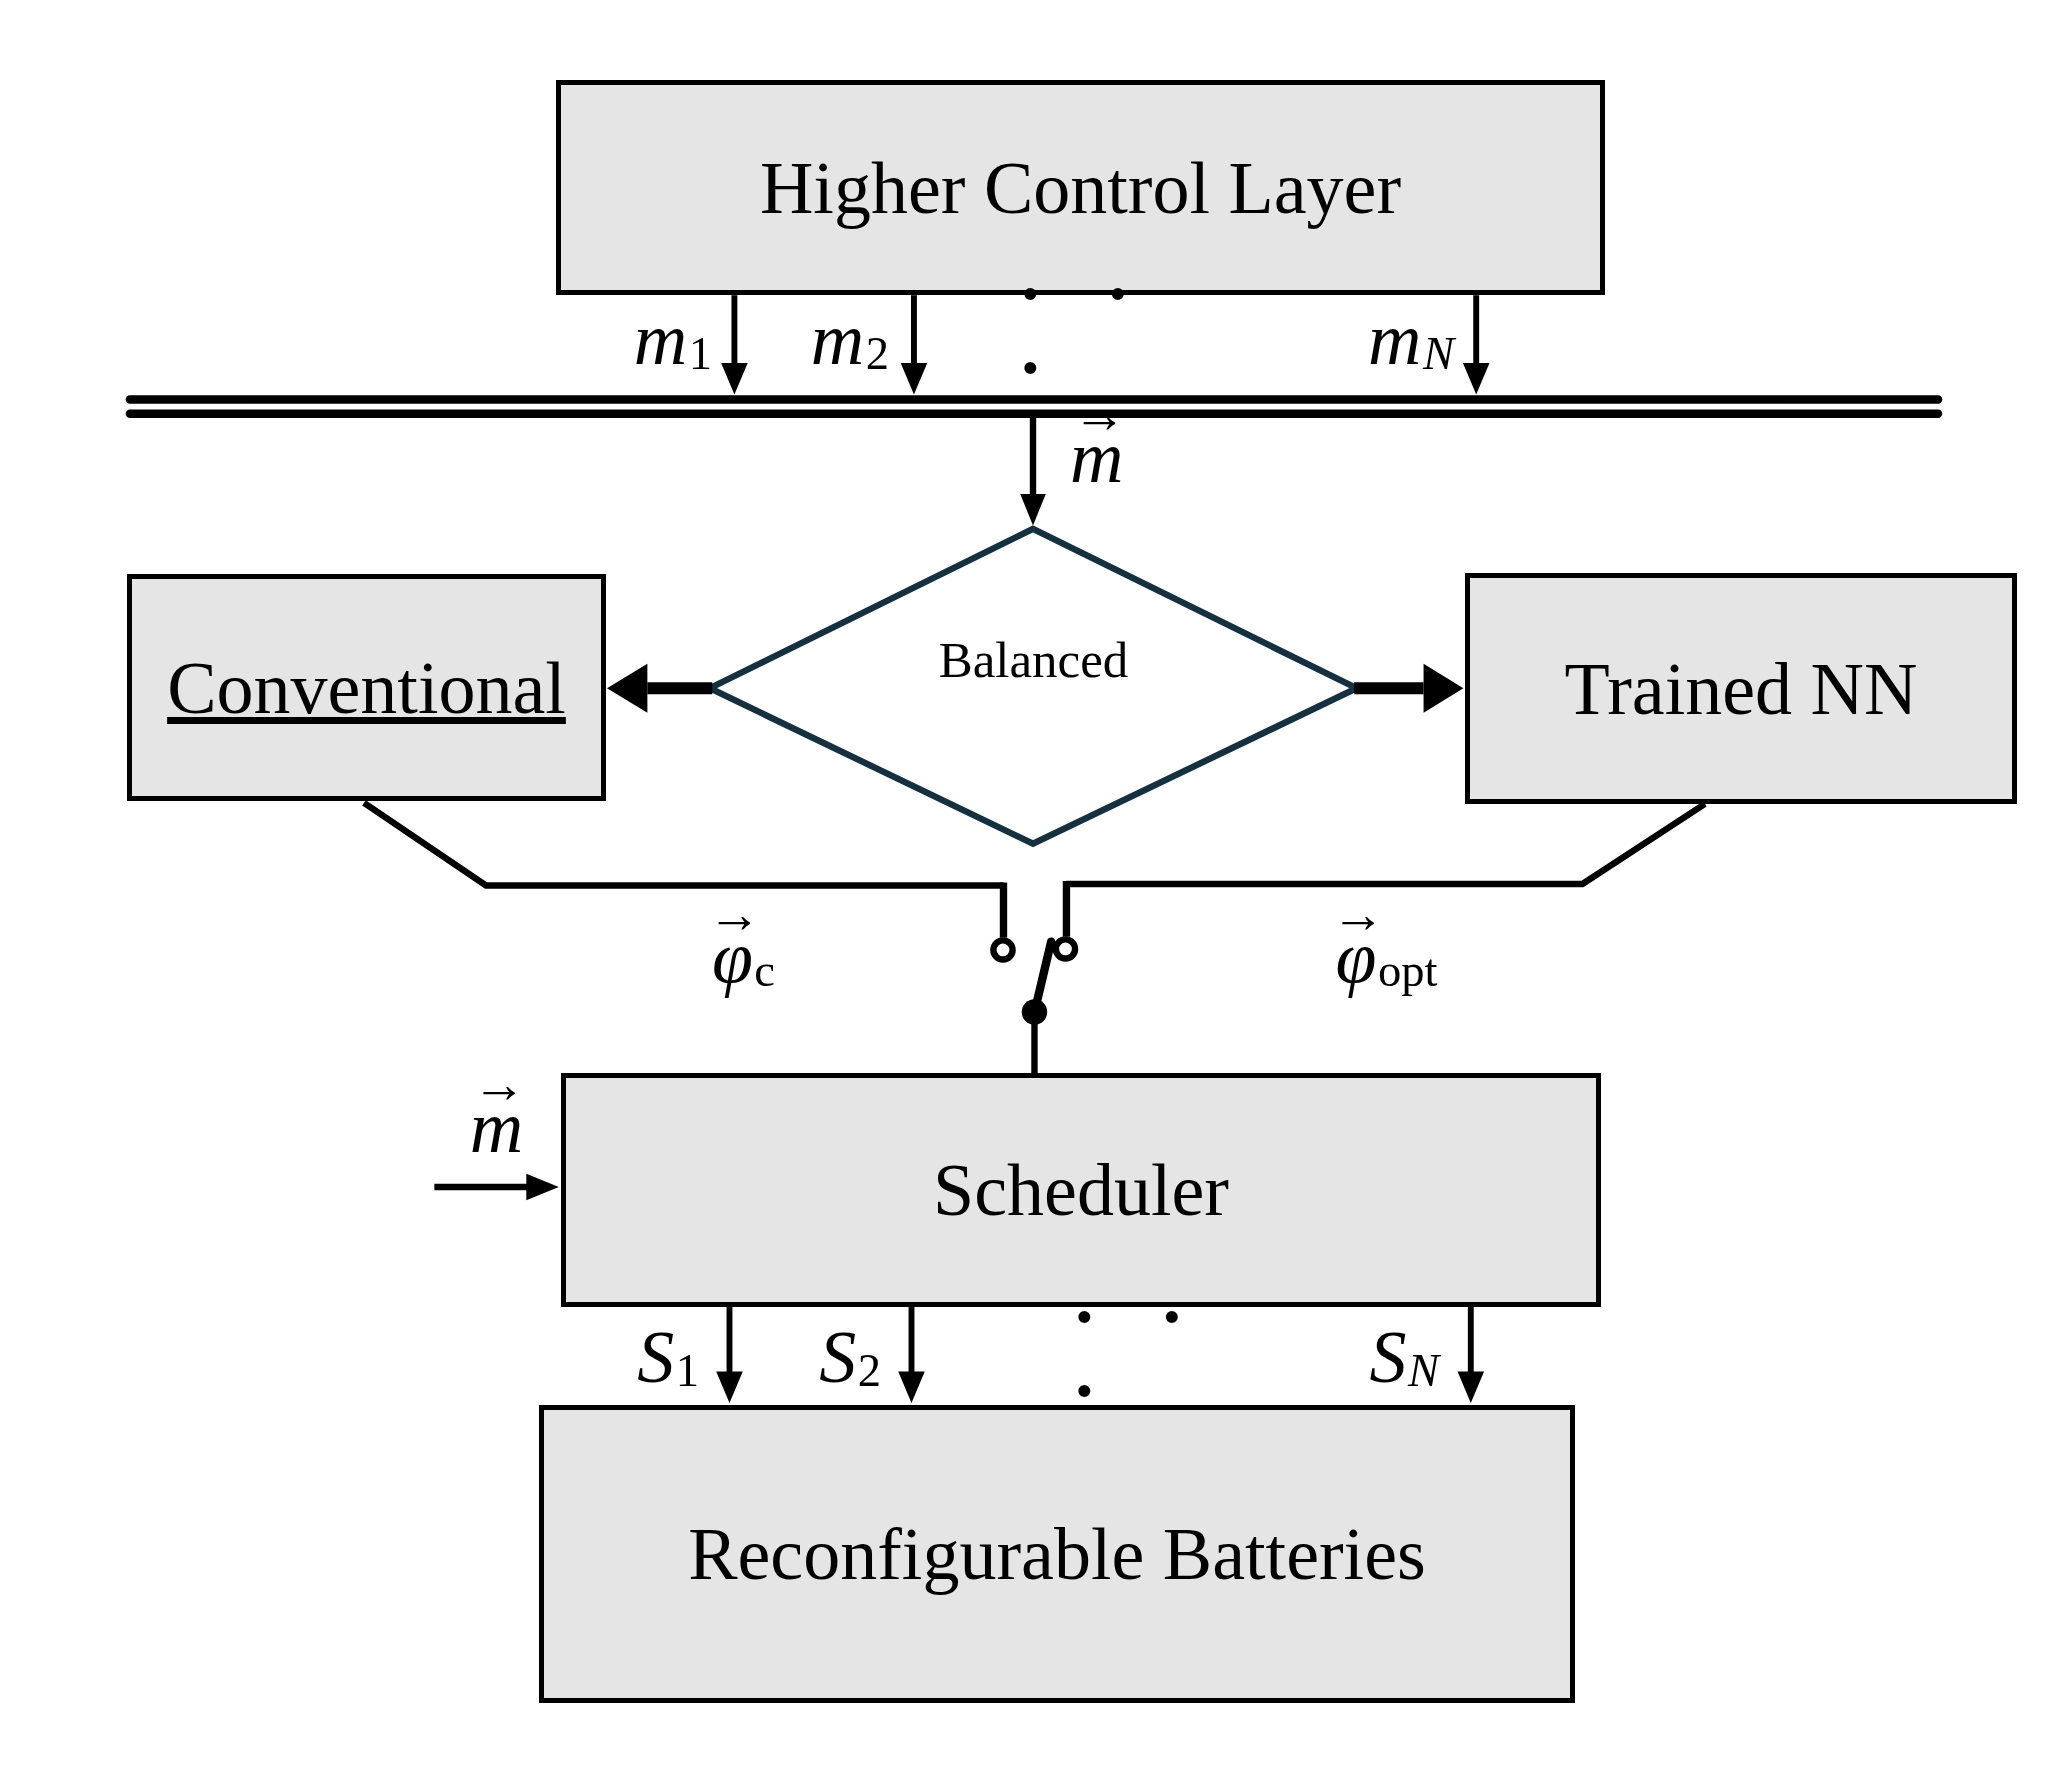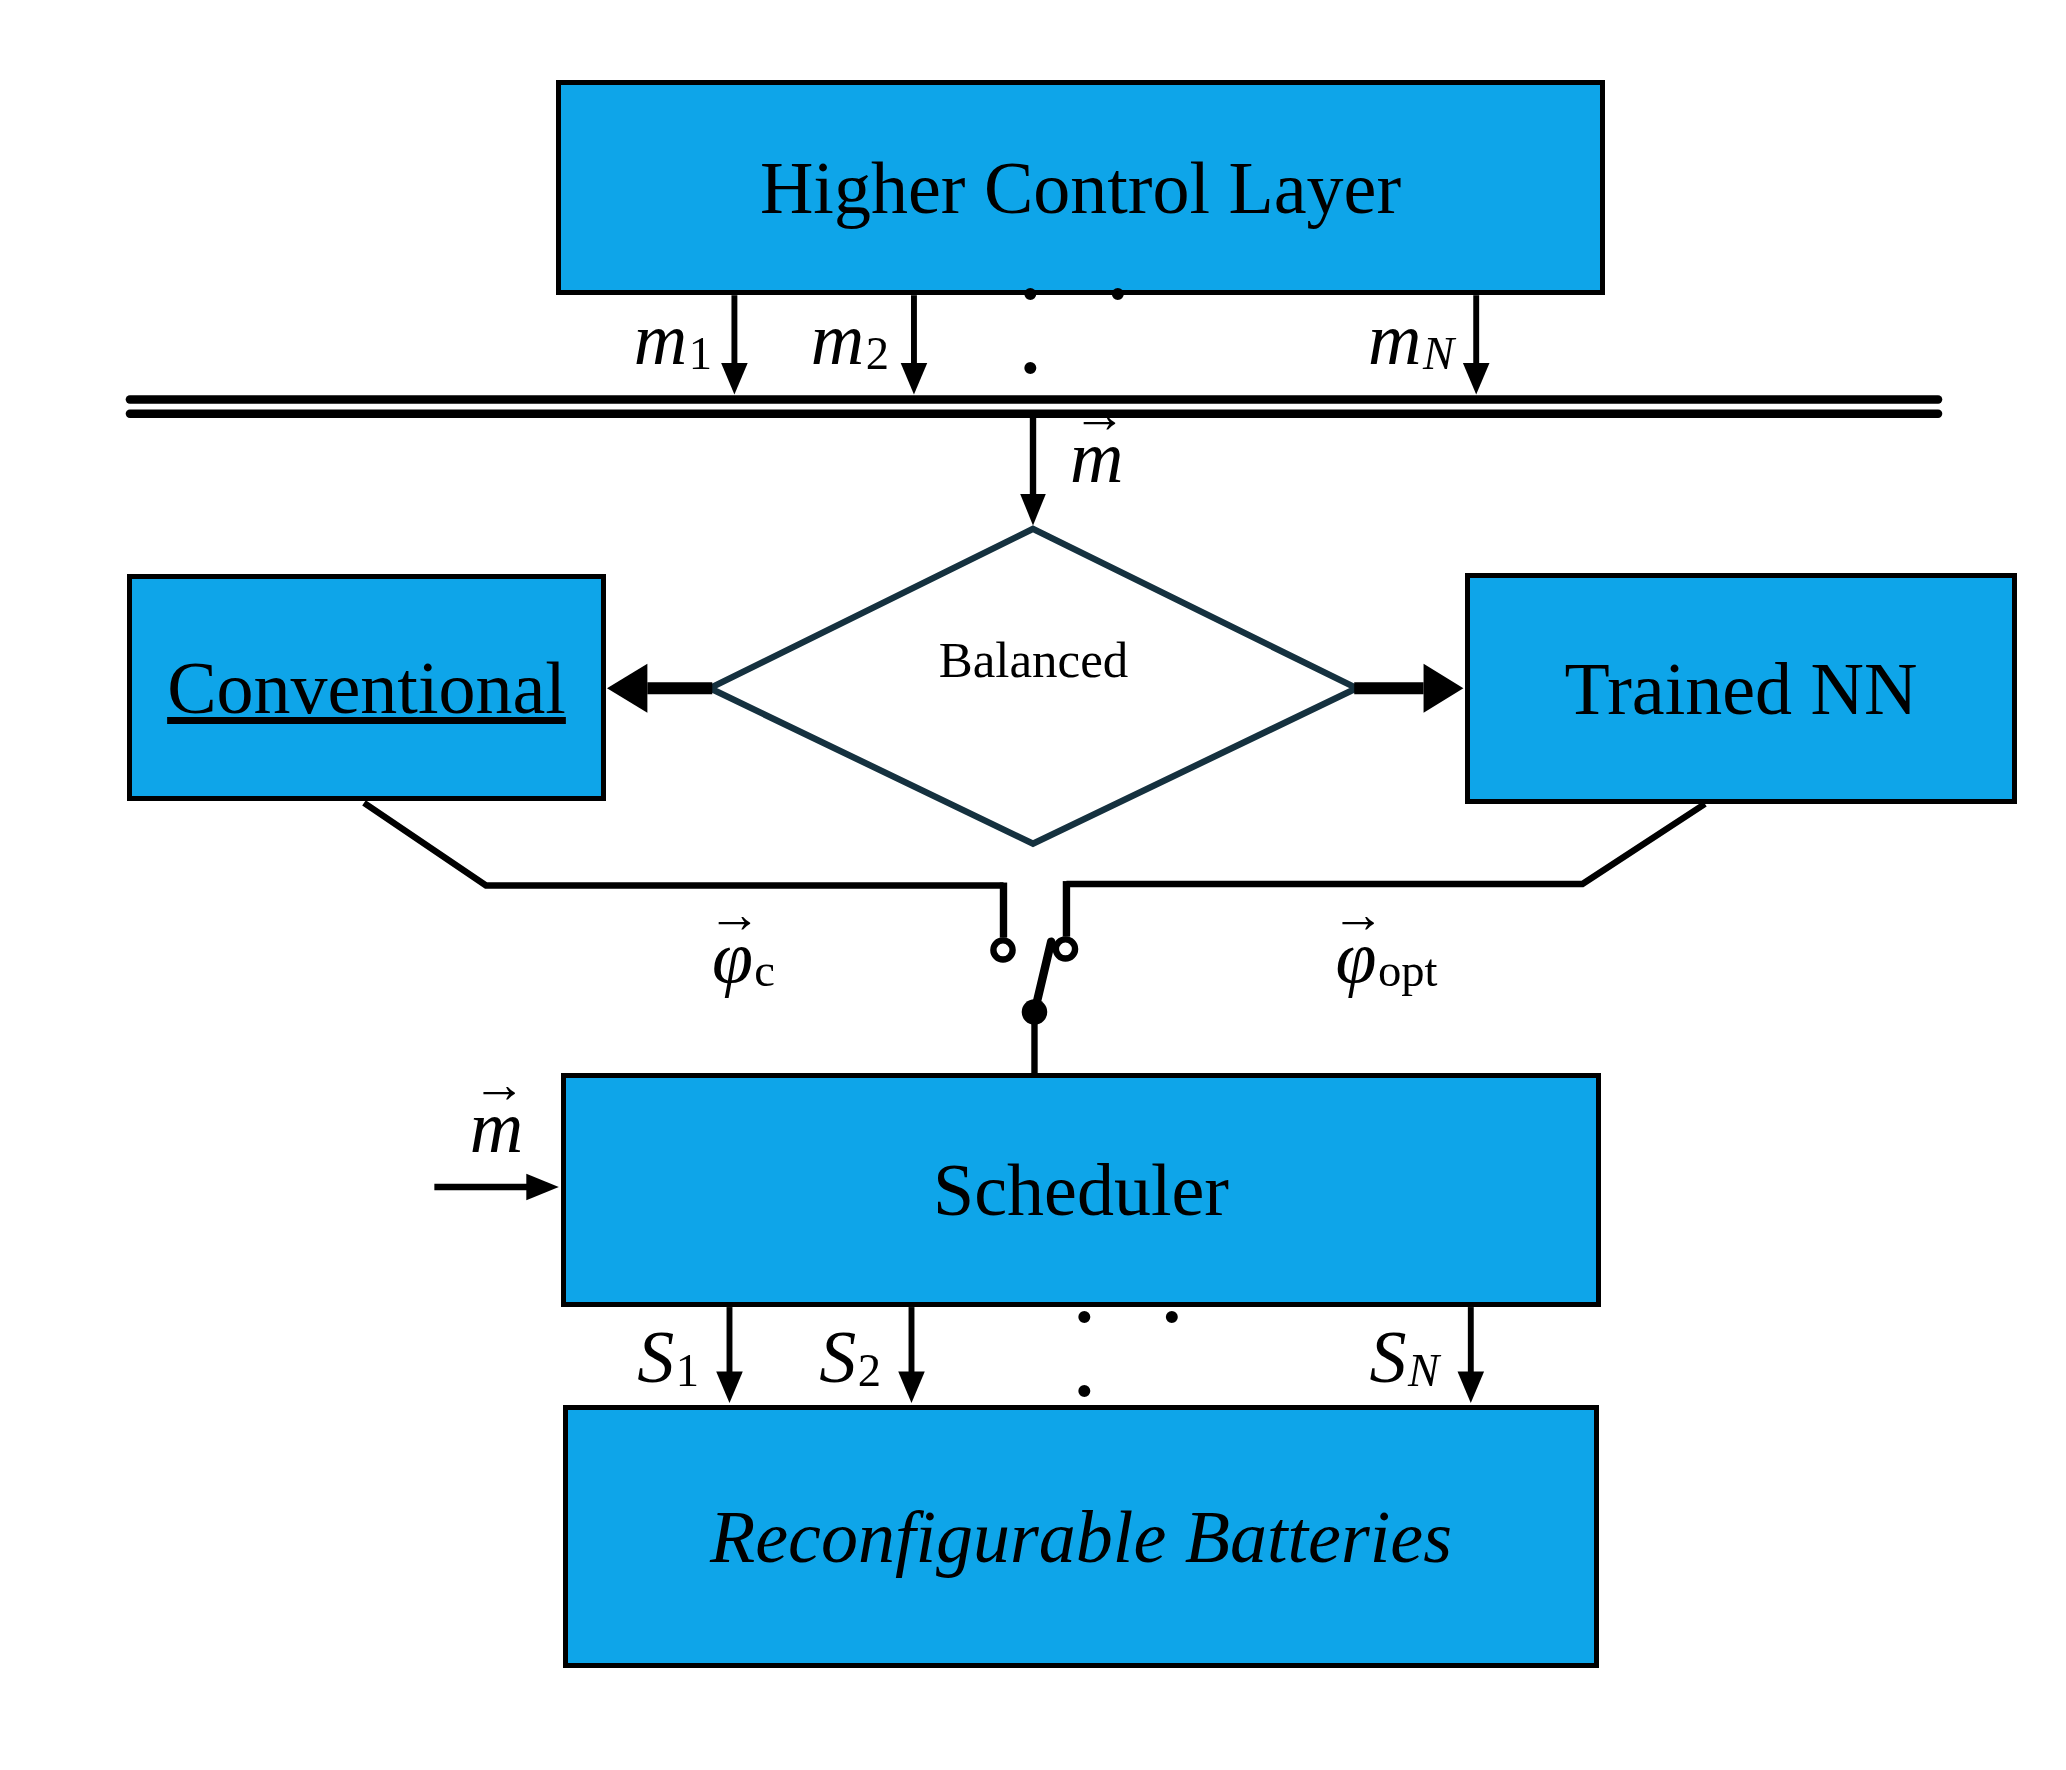--- a/index.html
+++ b/index.html
@@ -2,21 +2,21 @@
 <html style="font-size:7.9px"><head>
 <meta charset="utf-8">
 <style>
   html,body{margin:0;padding:0;background:#ffffff;}
   .stage{
     position:relative;width:2066px;height:1771px;background:#ffffff;overflow:hidden;
     font-family:"Liberation Serif","DejaVu Serif",serif;color:#000;
   }
   .layer{position:absolute;left:0;top:0;z-index:2;pointer-events:none;}
   .node{
-    position:absolute;background:#0ea5e9;border:5.9px solid #000;box-sizing:border-box;
+    position:absolute;background:#e5e5e5;border:5.9px solid #000;box-sizing:border-box;
     display:flex;align-items:center;justify-content:center;z-index:1;
   }
   .node .t{font-size:74px;white-space:nowrap;line-height:1;}
   .balanced-label{
     position:absolute;left:710px;top:504px;width:647px;height:312px;
     display:flex;align-items:center;justify-content:center;z-index:3;
     font-size:51px;line-height:1;
   }
   .sym{
     position:absolute;font-size:74px;line-height:1;z-index:3;
@@ -51,21 +51,21 @@
   </div>
 
   <div class="node" style="left:1465px;top:573px;width:552px;height:231px;">
     <span class="t">Trained NN</span>
   </div>
 
   <div class="node" style="left:561px;top:1073px;width:1040px;height:234px;">
     <span class="t">Scheduler</span>
   </div>
 
-  <div class="node" style="left:563px;top:1405px;width:1036px;height:263px;font-style:italic;">
+  <div class="node" style="left:539px;top:1405px;width:1036px;height:298px;">
     <span class="t">Reconfigurable Batteries</span>
   </div>
 
   <svg class="layer" width="2066" height="1771" viewBox="0 0 4200 3600">
 
     <g>
       <line x1="1493" y1="600" x2="1493" y2="740" stroke="#000" stroke-width="12"></line>
       <polygon points="1466,738 1520,738 1493,802" fill="#000"></polygon>
     </g>
     <g>

